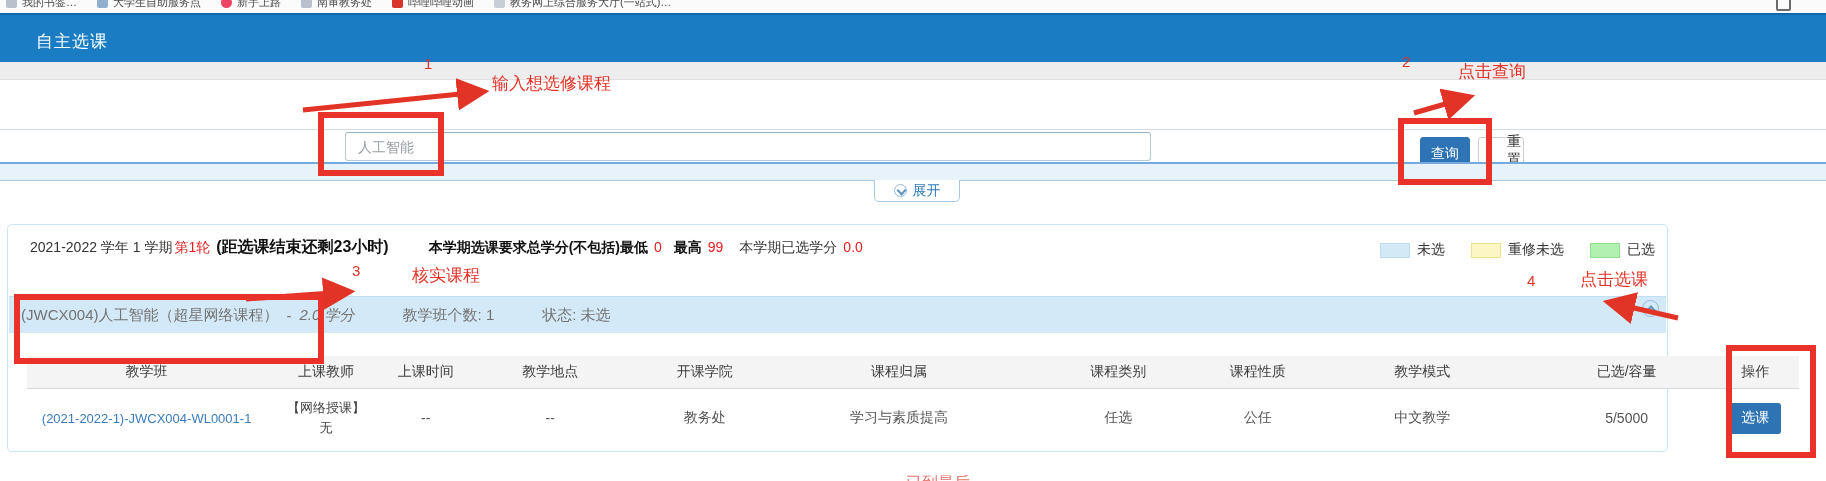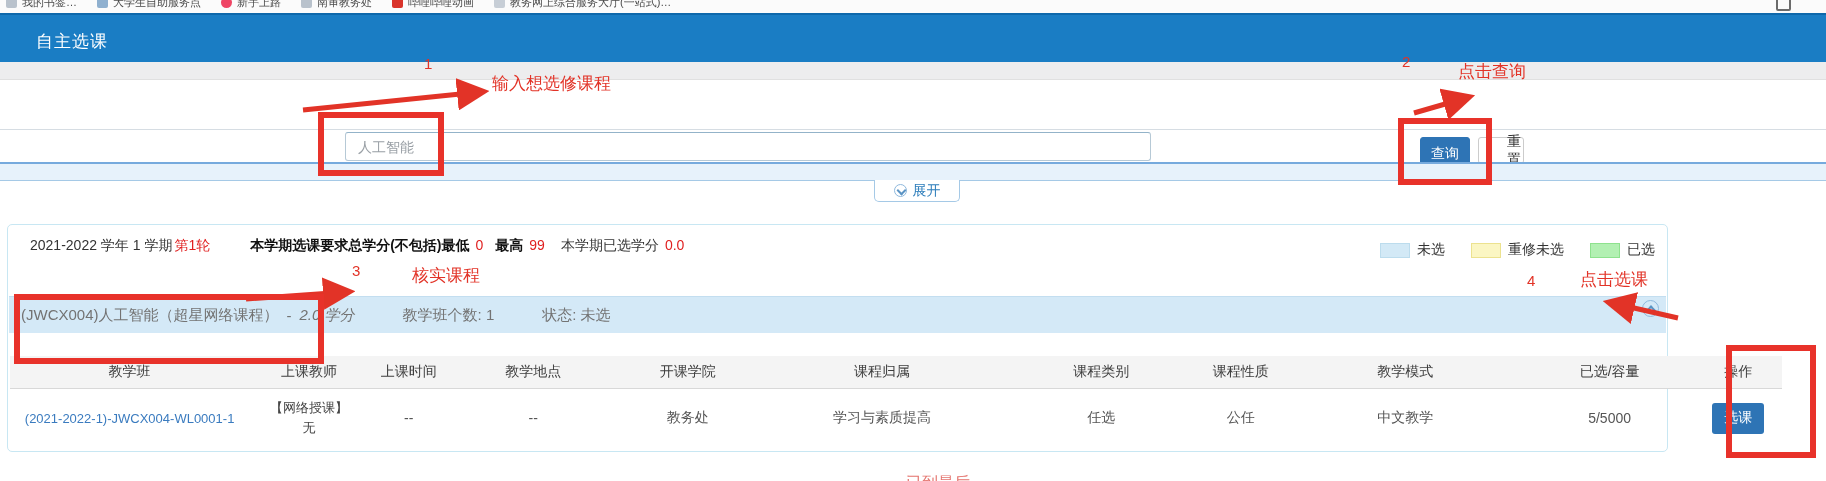--- a/index.html
+++ b/index.html
@@ -56,21 +56,21 @@
   .course-bar{position:absolute;left:1px;right:1px;top:71px;height:37px;background:#d4e9f7;border-top:1px solid #c3def0;
       display:flex;align-items:center;padding-left:12px;color:#737373;font-size:15px;box-sizing:border-box;white-space:nowrap;}
   .course-sep{margin:0 8px;}
   .course-credits{font-style:italic;}
   .course-count{margin-left:48px;}
   .course-status{margin-left:48px;}
   .collapse-ico{position:absolute;right:8px;top:75px;width:17px;height:17px;border:1px solid #8fb9dd;border-radius:50%;box-sizing:border-box;}
   .collapse-ico .chev{position:absolute;left:4px;top:6px;width:6px;height:6px;border-left:2px solid #5b94c4;border-bottom:2px solid #5b94c4;transform:rotate(135deg);}
 
   
-  .tbl{position:absolute;left:2px;top:131px;width:1772px;}
+  .tbl{position:absolute;left:19px;top:131px;width:1772px;}
   .tr{display:flex;align-items:center;}
   .thead{height:33px;background:#f4f4f4;border-bottom:1px solid #d8d8d8;box-sizing:border-box;}
   .trow{min-height:58px;}
   .td{text-align:center;font-size:14px;color:#555;box-sizing:border-box;}
   .thead .td{color:#3d3d3d;}
   .c1{width:240px}.c2{width:120px}.c3{width:80px}.c4{width:170px}.c5{width:140px}.c6{width:250px}
   .c7{width:190px}.c8{width:90px}.c9{width:240px}.c10{width:170px}.c11{width:88px}
   .link{color:#3a7bbf;font-size:13px;cursor:pointer;}
   .teacher{font-size:13px;color:#444;line-height:1.55;}
   .btn-select{width:52px;height:31px;background:#2e74b5;border:none;border-radius:3px;color:#fff;font-size:14px;margin:0 auto;display:block;cursor:pointer;
@@ -144,20 +144,21 @@
         <span class="chev down"></span>
       </span>
     <span>展开</span>
   </div>
 
   <div class="panel">
 
     <div class="info-row">
       <span>2021-2022 学年 1 学期</span>
       <span class="t-red sp2">第1轮</span>
+      <span class="t-bold countdown sp6">(距选课结束还剩23小时)</span>
       <span class="t-bold sp40">本学期选课要求总学分(不包括)最低</span>
       <span class="t-red sp6">0</span>
       <span class="t-bold sp12">最高</span>
       <span class="t-red sp6">99</span>
       <span class="sp16">本学期已选学分</span>
       <span class="t-red sp6">0.0</span>
     </div>
 
     <div class="legend">
       <span class="legend-item">

